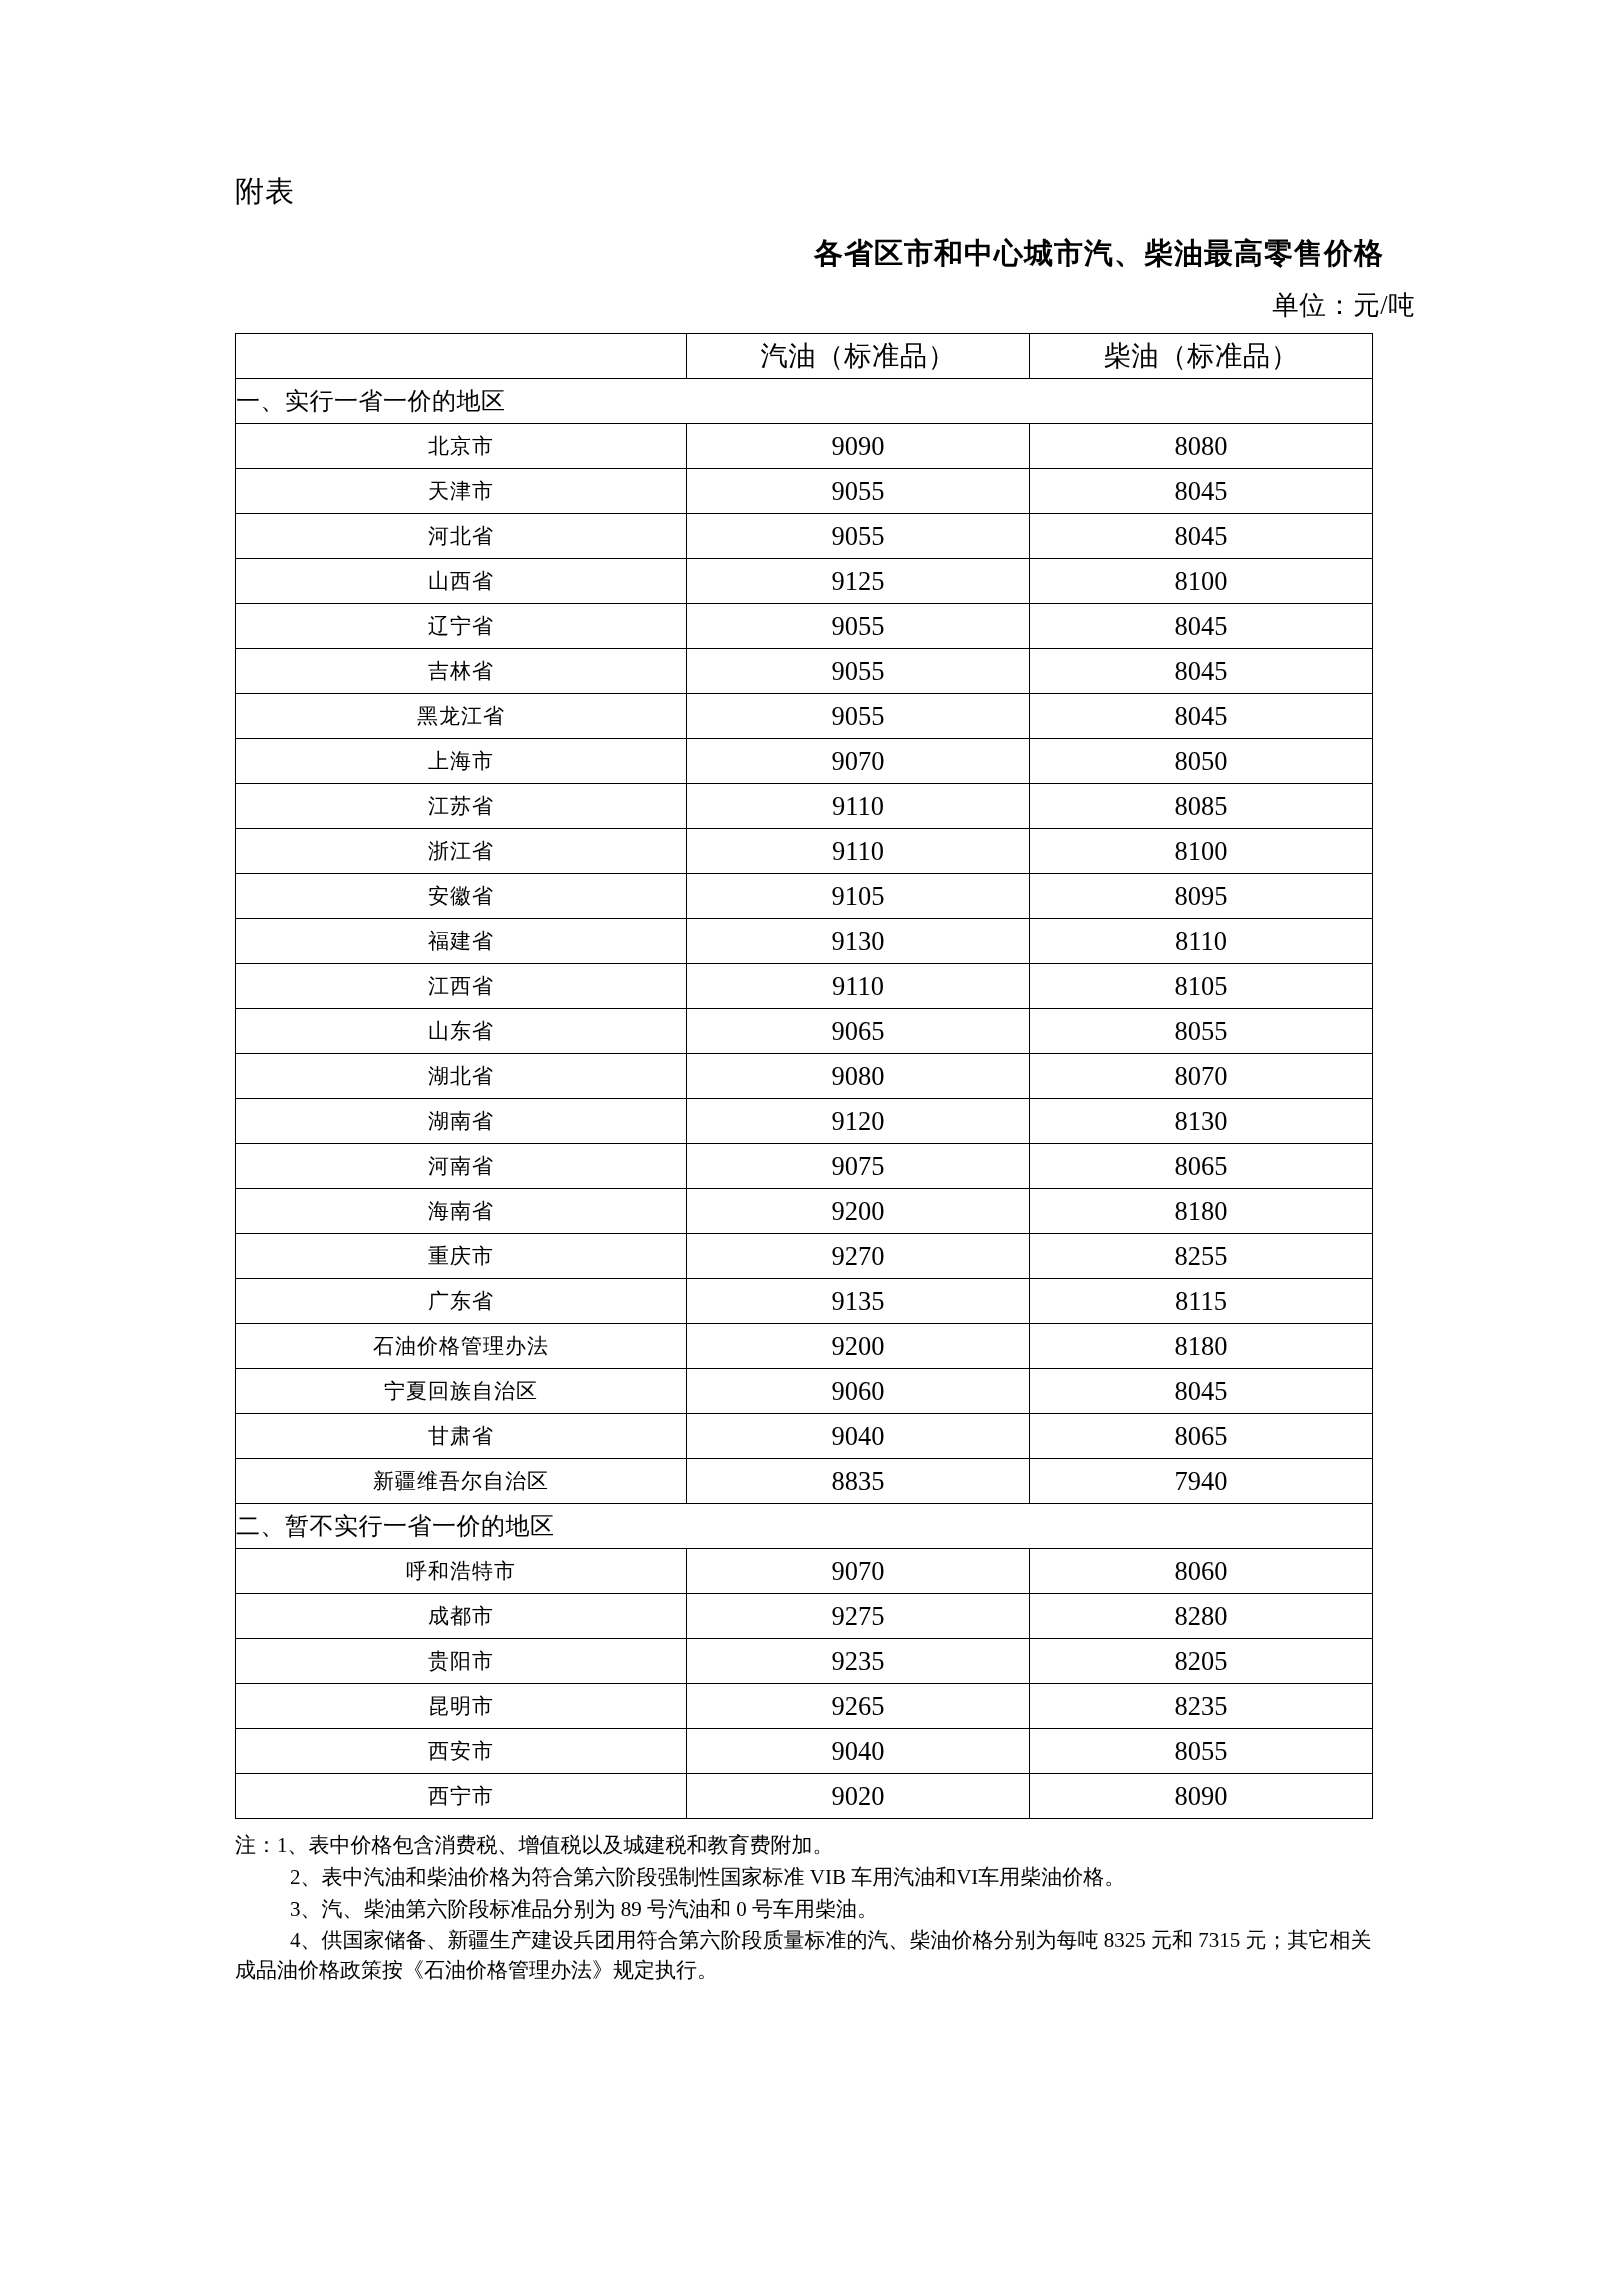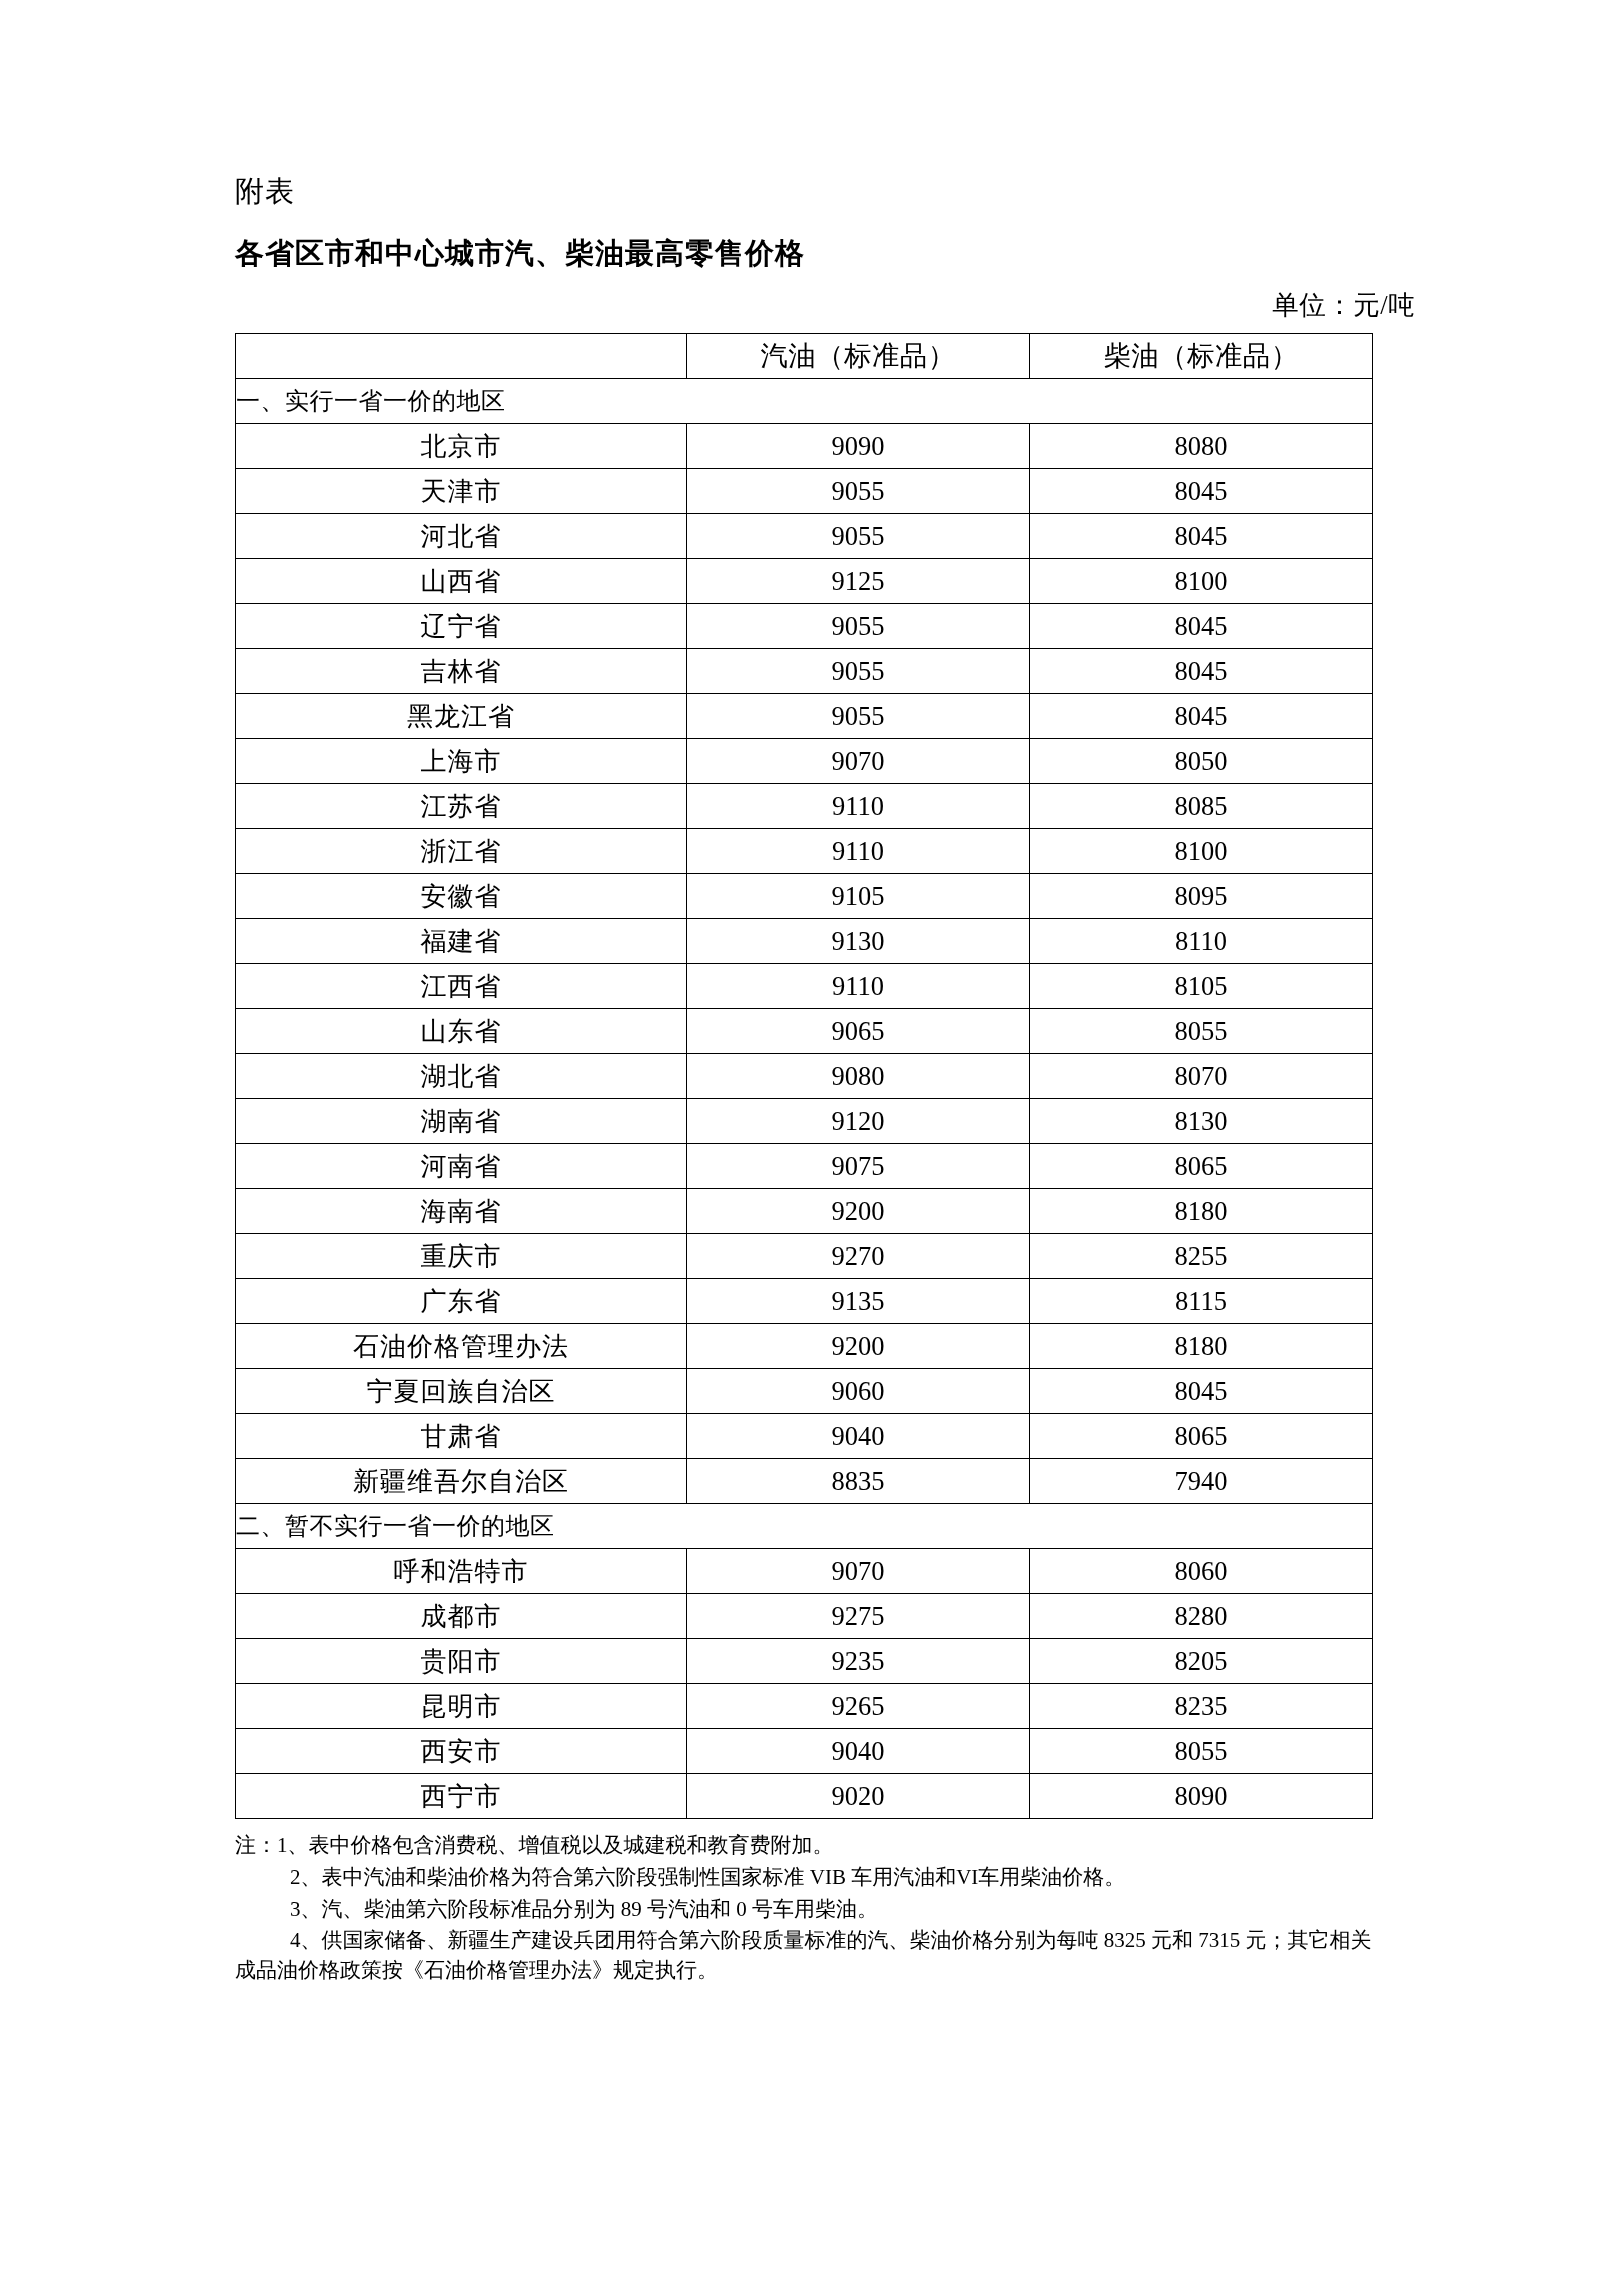--- a/index.html
+++ b/index.html
@@ -21,21 +21,21 @@
     padding: 172px 196px 16px 235px;
     position: relative;
   }
   .attachment-label {
     font-size: 29px;
     font-family: "Liberation Serif", serif;
     margin: 0 0 21.6px 0;
     letter-spacing: 1px;
   }
   .doc-title {
-    text-align: left;
+    text-align: right;
     font-size: 29px;
     font-weight: bold;
     font-family: "Liberation Sans", sans-serif;
     letter-spacing: 1px;
     margin: 0 0 13.7px 0;
     padding-right: 39px;
   }
   .unit-line {
     text-align: right;
     font-size: 26.5px;
@@ -65,21 +65,21 @@
     letter-spacing: 0.5px;
   }
   .section-cell {
     text-align: left;
     padding-left: 7.8px;
     font-size: 24px;
     letter-spacing: 0.5px;
   }
   .region-cell {
     text-align: center;
-    font-size: 26px;
+    font-size: 21px;
     letter-spacing: 1px;
   }
   .num-cell {
     text-align: center;
     font-size: 26.5px;
     font-family: "Liberation Serif", serif;
   }
   .notes {
     margin-top: 11.8px;
     font-size: 21px;

